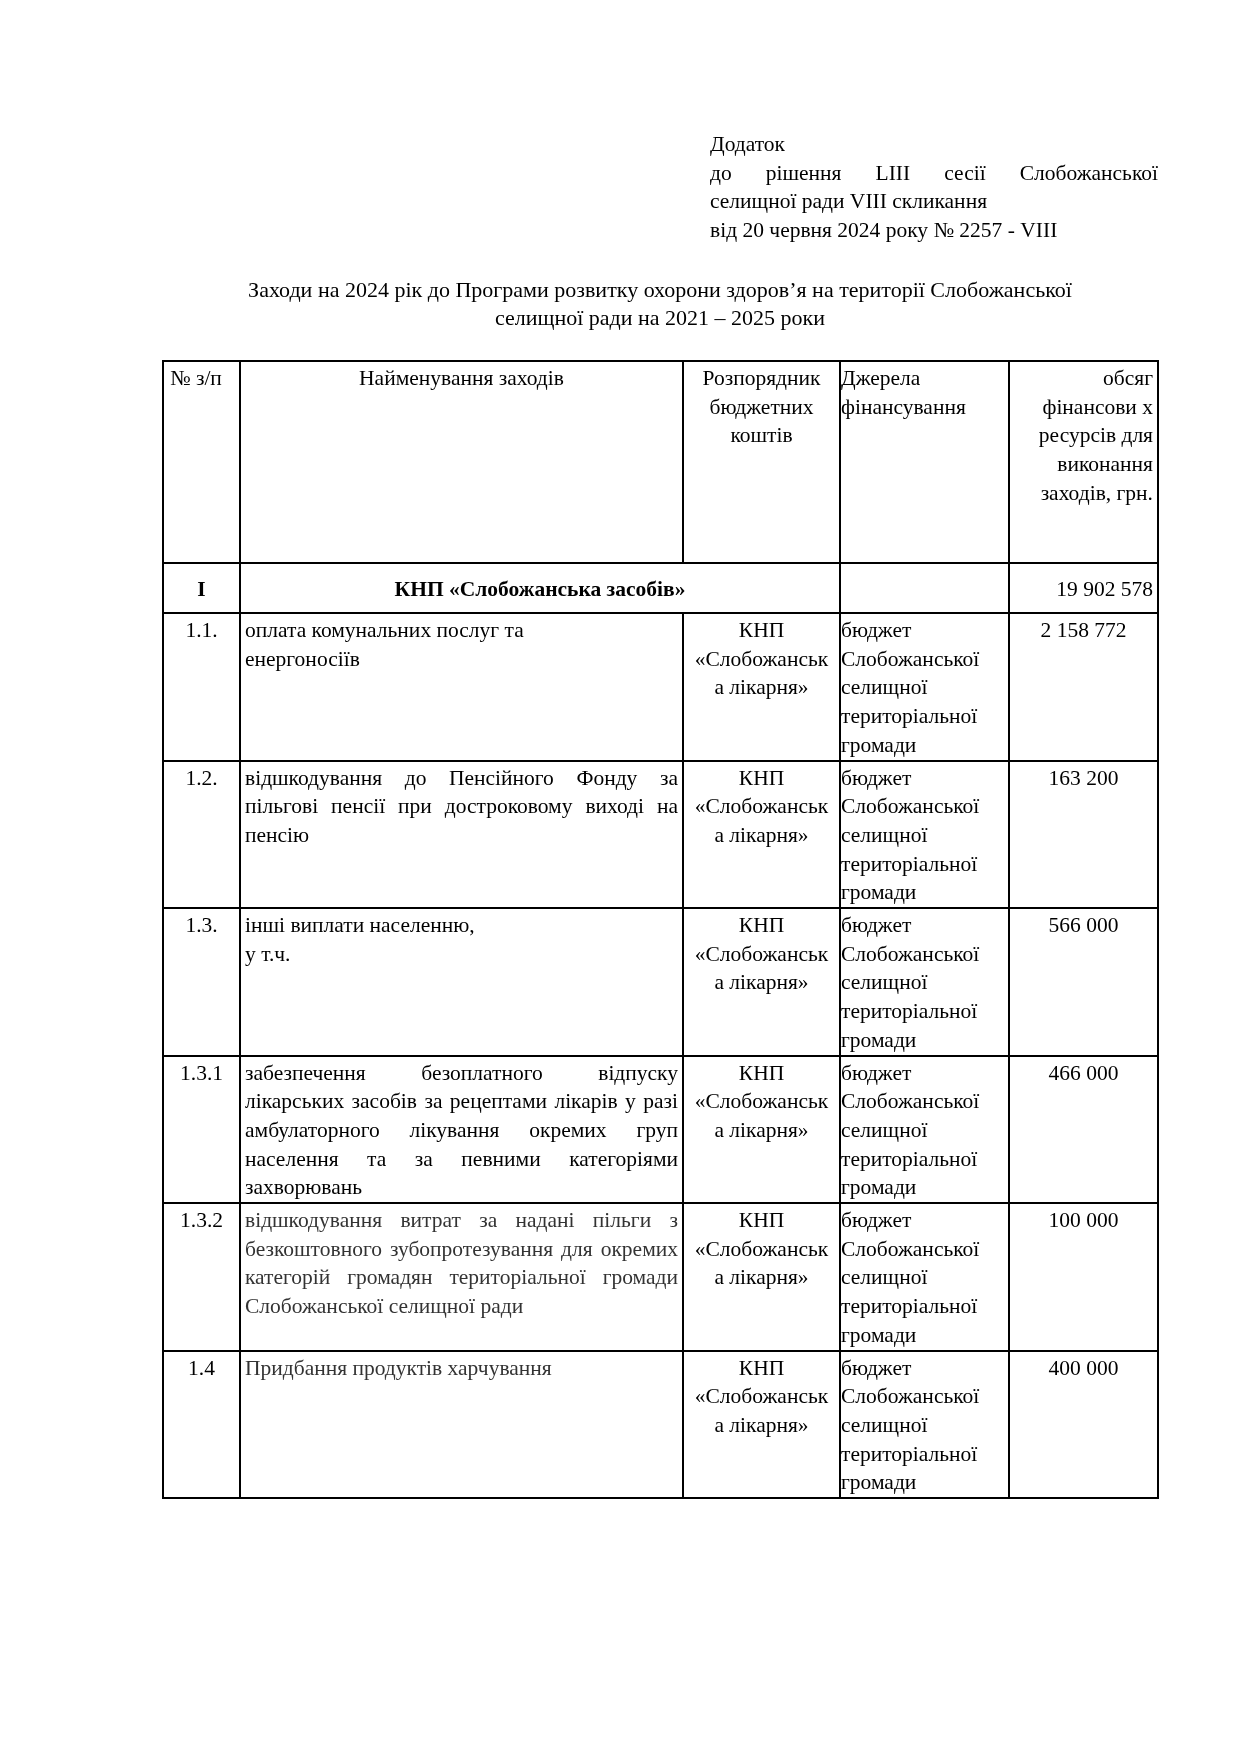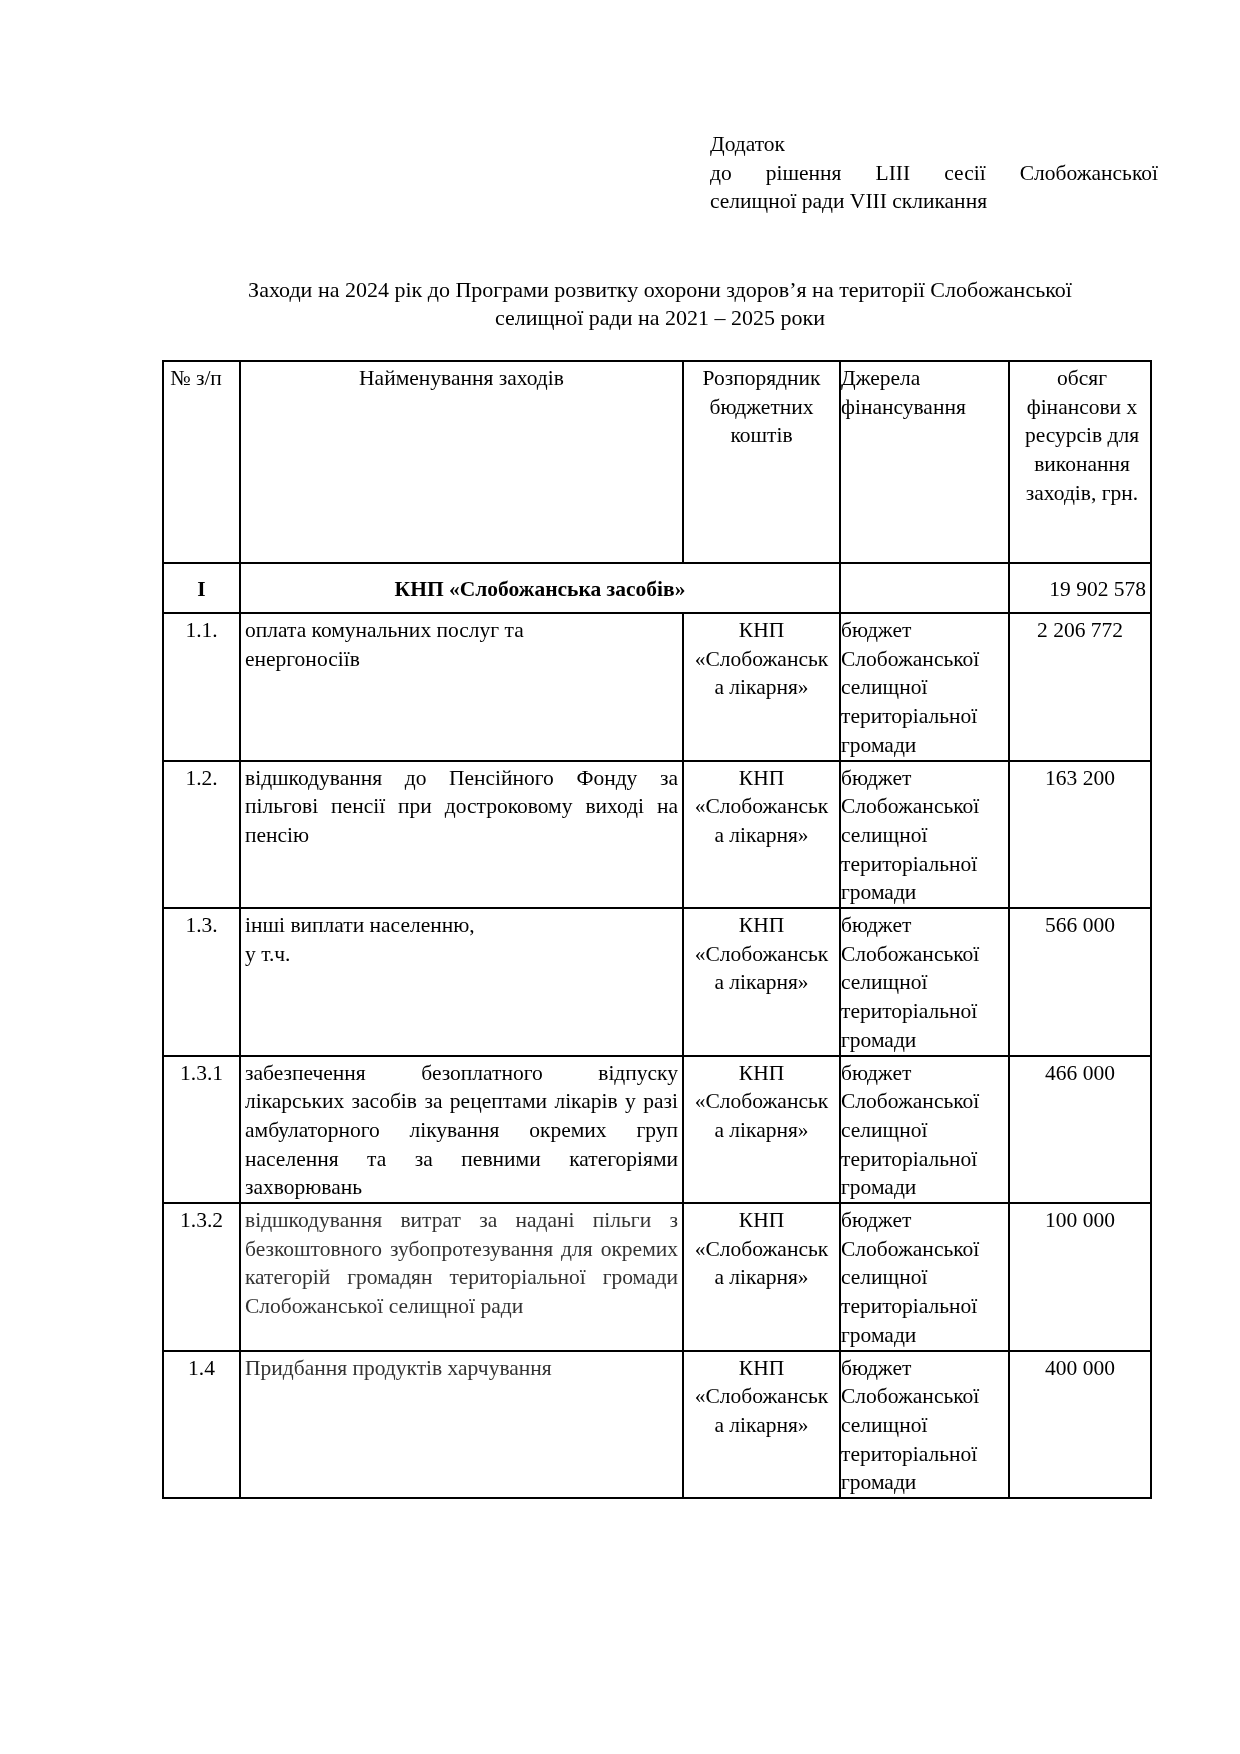--- a/index.html
+++ b/index.html
@@ -11,37 +11,38 @@
   table { position: absolute; left: 162px; top: 360px; border-collapse: collapse; table-layout: fixed; font-size: 21.5px; line-height: 28.7px; }
   td { border: 2px solid #000; vertical-align: top; padding: 2px 4px 0 4px; overflow: hidden; }
   .c1 { width: 65px; text-align: center; margin-top: 20px; }
   .c2 { width: 433px; }
   .c3 { width: 155px; text-align: center; padding-left: 0; padding-right: 0; border-radius: 20px; }
   .c4 { width: 167px; padding-left: 0; padding-right: 0; }
   .c5 { width: 128px; }
   .hdr td { height: 198px; }
   .hdr .c1 { text-align: left; padding-left: 6px; white-space: nowrap; }
   .hdr .c2 { text-align: center; }
-  .hdr .c5 { text-align: center; padding-left: 8px; }
+  .hdr .c5 { text-align: right; padding-left: 15px; }
   .sect td { height: 46px; vertical-align: middle; font-weight: bold; }
   .sect .c5 { font-weight: normal; text-align: right; }
   .row td { height: 138px; }
   .row .c2 { text-align: justify; }
   .row .c2.left { text-align: left; }
   .row .c5 { text-align: center; }
   .gray { color: #333; margin-top: 26px; }
   .line { display: block; }
 </style>
 </head>
 <body>
 
 <div class="appendix">
   <div class="nojust">Додаток</div>
   <div>до рішення LIII сесії Слобожанської</div>
   <div class="nojust">селищної ради VIII скликання</div>
+  <div class="nojust">від 20 червня 2024 року  № 2257 - VIII</div>
 </div>
 
 <div class="title">
   <div>Заходи на 2024 рік до Програми розвитку охорони здоров’я на території  Слобожанської</div>
   <div>селищної ради на 2021 – 2025 роки</div>
 </div>
 
 <table>
   <tbody>
       <tr class="hdr">
@@ -68,21 +69,21 @@
       <span class="line">«Слобожанськ</span>
       <span class="line">а лікарня»</span>
     </td>
     <td class="c4">
       <span class="line">бюджет</span>
       <span class="line">Слобожанської</span>
       <span class="line">селищної</span>
       <span class="line">територіальної</span>
       <span class="line">громади</span>
     </td>
-    <td class="c5">2 206 772</td>
+    <td class="c5">2 158 772</td>
   </tr>
 
   <tr class="row">
     <td class="c1">1.2.</td>
     <td class="c2">відшкодування до Пенсійного Фонду за пільгові пенсії при достроковому виході на пенсію</td>
     <td class="c3">
       <span class="line">КНП</span>
       <span class="line">«Слобожанськ</span>
       <span class="line">а лікарня»</span>
     </td>

